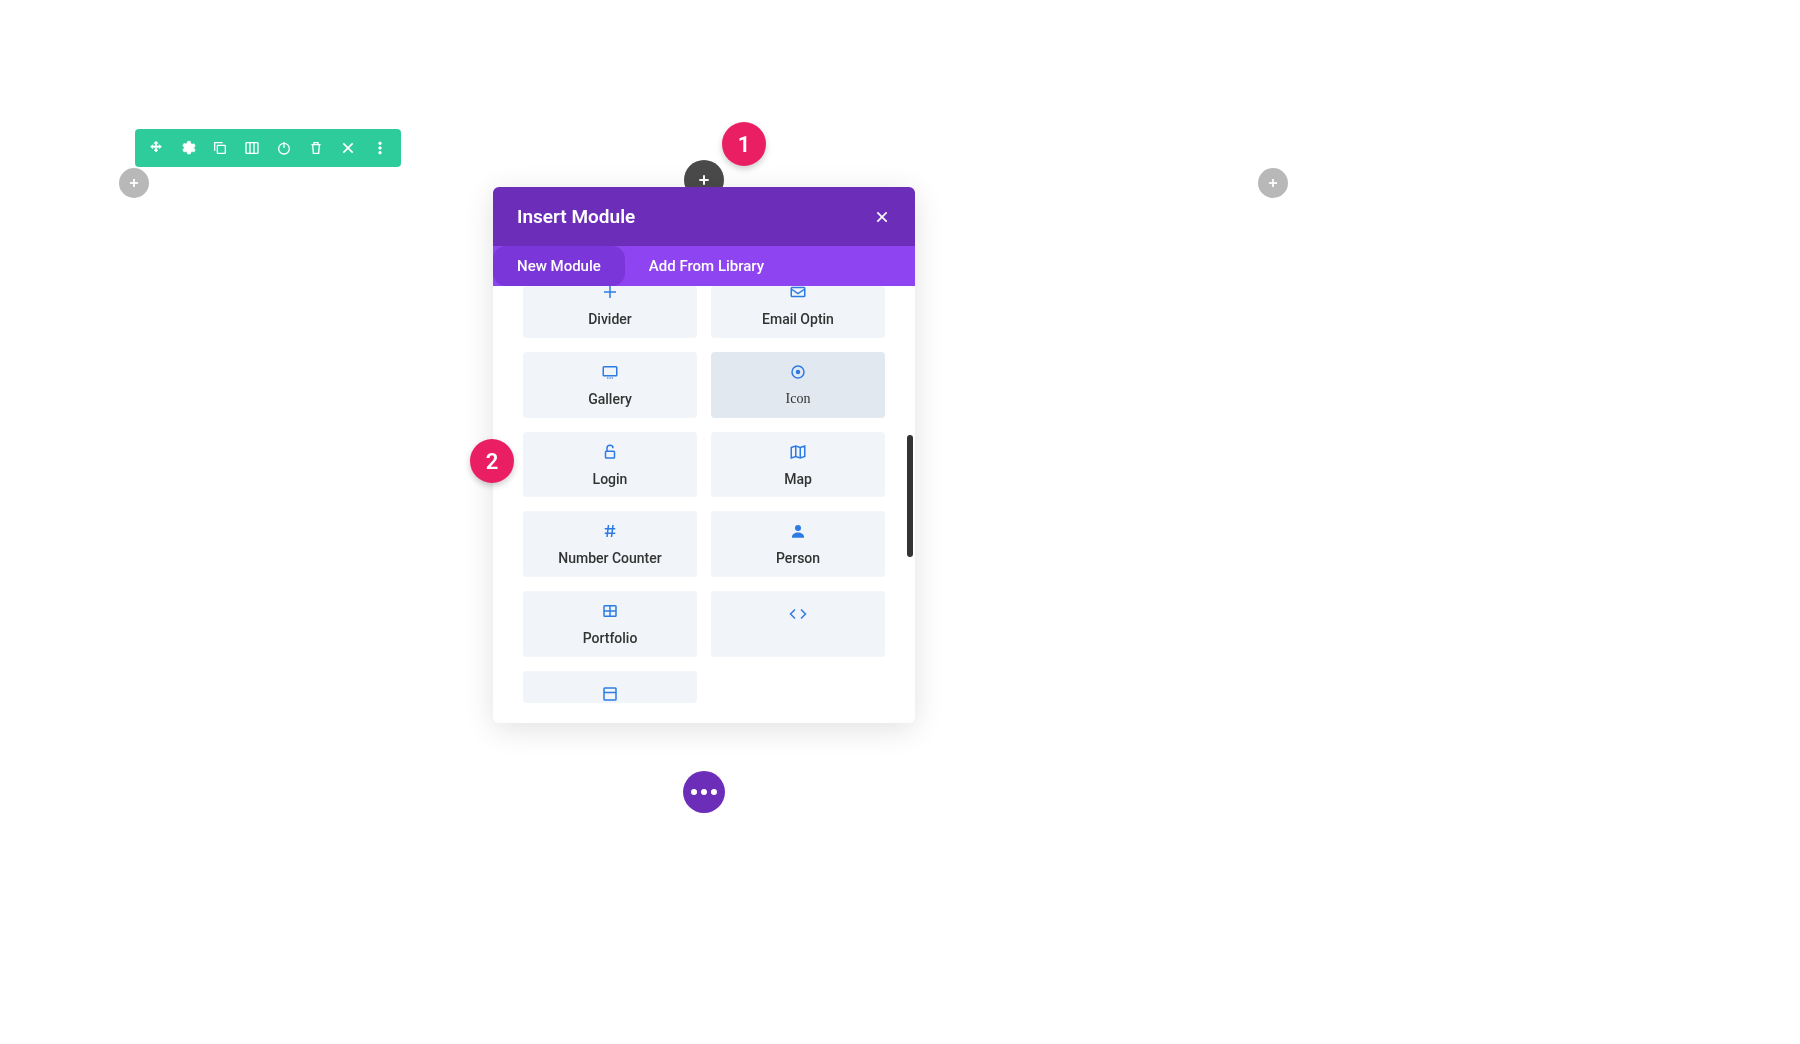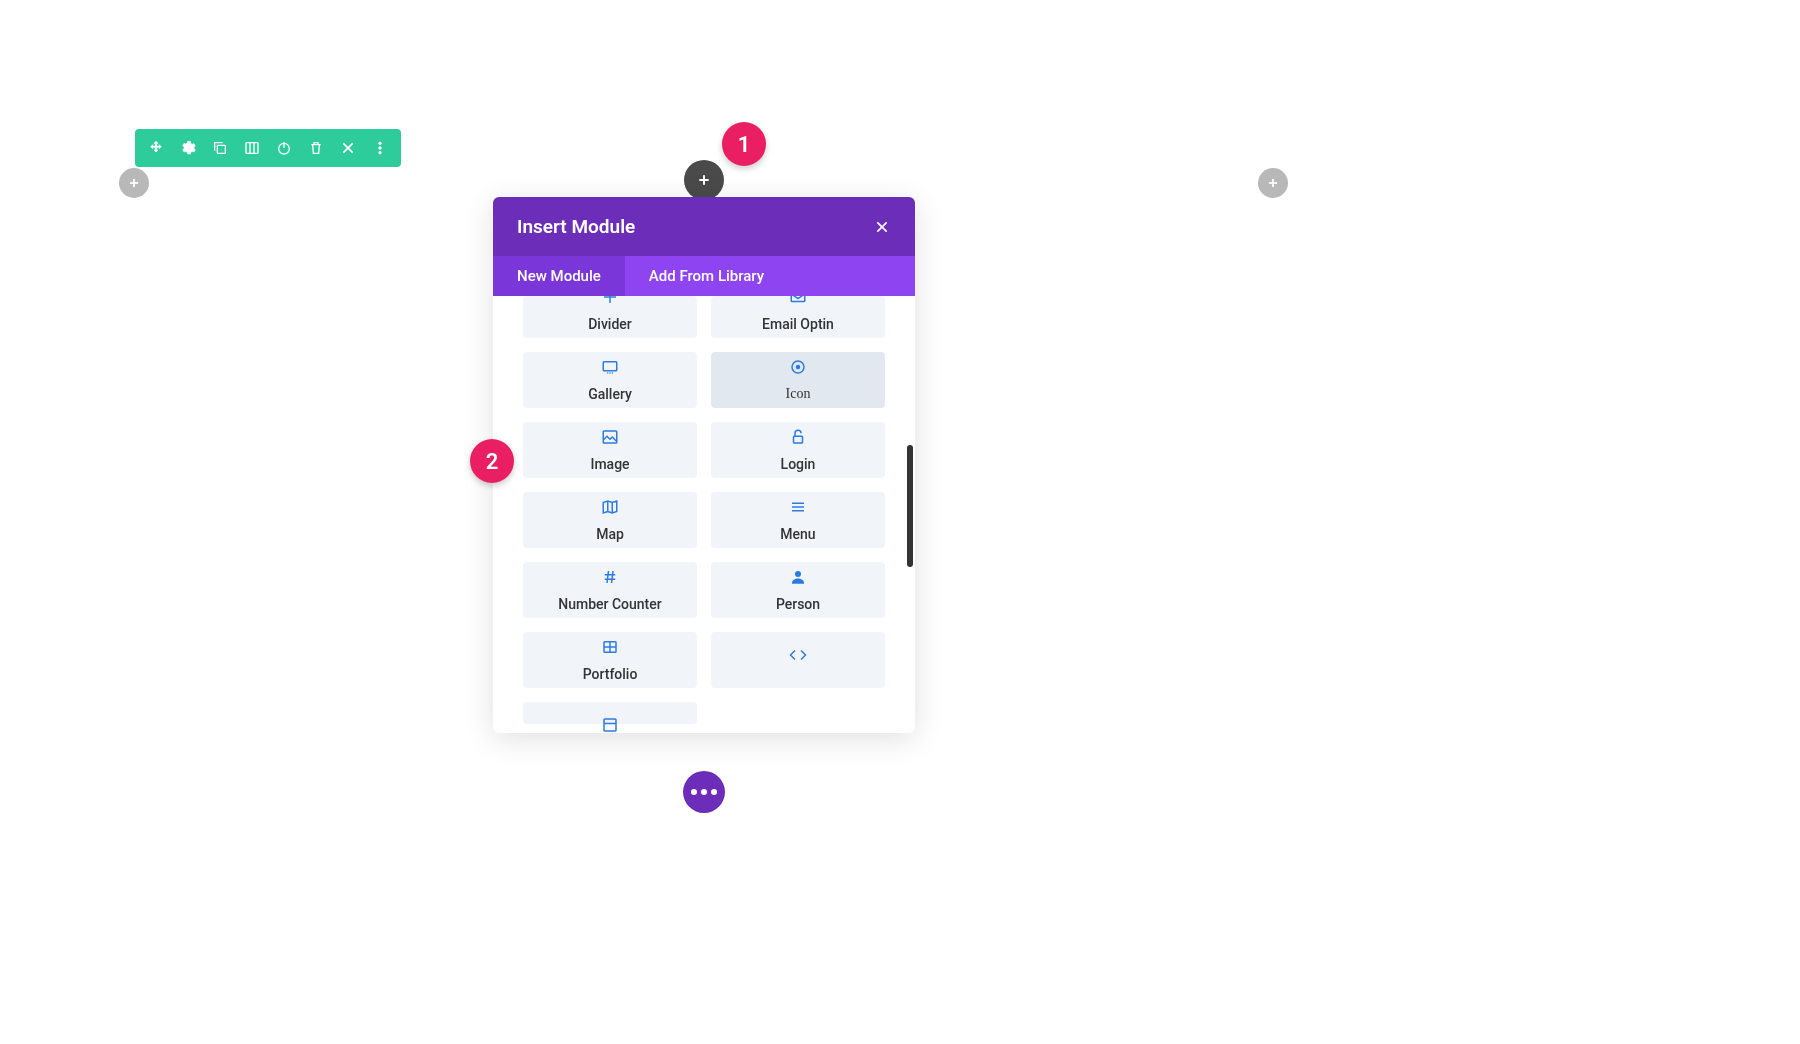--- a/index.html
+++ b/index.html
@@ -24,28 +24,28 @@
     .add-right { position: absolute; top: 168px; left: 1258px; }
     .add-top { position: absolute; top: 160px; left: 684px; }
     .add-bottom { position: absolute; top: 771px; left: 683px; }
 
     
     .badge { position: absolute; width: 44px; height: 44px; border-radius: 50%; background: #e91e63; color: #fff; display: flex; align-items: center; justify-content: center; font-size: 22px; font-weight: 600; box-shadow: 0 3px 6px rgba(0,0,0,0.2); }
     .badge-1 { top: 122px; left: 722px; }
     .badge-2 { top: 439px; left: 470px; }
 
     
-    .modal { position: absolute; top: 197px; left: 493px; width: 422px; height: 536px; background: #fff; border-radius: 6px; box-shadow: 0 6px 30px rgba(0,0,0,0.12); overflow: hidden; display: flex; flex-direction: column; }
+    .modal { position: absolute; top: 187px; left: 493px; width: 422px; height: 536px; background: #fff; border-radius: 6px; box-shadow: 0 6px 30px rgba(0,0,0,0.12); overflow: hidden; display: flex; flex-direction: column; }
     .modal-header { background: #6c2eb9; color: #fff; padding: 18px 24px; display: flex; align-items: center; justify-content: space-between; }
     .modal-title { font-size: 19px; font-weight: 600; }
     .modal-close { cursor: pointer; width: 18px; height: 18px; display: flex; align-items: center; justify-content: center; }
     .modal-close svg { width: 16px; height: 16px; stroke: #fff; stroke-width: 2.5; }
 
     .tabs { display: flex; background: #8e44f0; }
-    .tab { padding: 11px 24px; color: #fff; font-size: 15px; cursor: pointer; font-weight: 500; }
+    .tab { padding: 11px 24px; color: #fff; font-size: 15px; cursor: pointer; font-weight: 500; border-radius: 13px; }
     .tab.active { background: #7a36d9; }
 
     .module-grid-wrap { flex: 1; overflow: hidden; position: relative; }
     .module-grid { padding: 0 30px 20px; display: grid; grid-template-columns: 1fr 1fr; gap: 14px 14px; overflow-y: auto; height: 100%; }
     .module-grid::-webkit-scrollbar { width: 0; }
 
     .scroll-thumb { position: absolute; right: 2px; top: 149px; width: 6px; height: 122px; background: #333; border-radius: 3px; }
 
     .module-tile { background: #f1f5f9; border-radius: 4px; display: flex; flex-direction: column; align-items: center; justify-content: center; padding: 14px 8px; cursor: pointer; min-height: 56px; }
     .module-tile.hover { background: #e2e8f0; font-family: Liberation Serif, serif; }
@@ -184,29 +184,20 @@
       <div class="module-tile hover">
         <div class="module-icon">
           <svg viewBox="0 0 24 24">
               <circle fill="none" stroke="#2c7be5" stroke-width="2" cx="12" cy="12" r="8"></circle>
               <circle fill="#2c7be5" cx="12" cy="12" r="3"></circle>
             </svg>
         </div>
         <div class="module-label">Icon</div>
       </div>
 
-      <div class="module-tile">
-        <div class="module-icon">
-          <svg viewBox="0 0 24 24">
-              <rect fill="none" stroke="#2c7be5" stroke-width="2" x="3" y="4" width="18" height="16" rx="1"></rect>
-              <path fill="none" stroke="#2c7be5" stroke-width="2" d="M3 16l5-5 4 4 3-3 6 6"></path>
-            </svg>
-        </div>
-        <div class="module-label">Image</div>
-      </div>
 
       <div class="module-tile">
         <div class="module-icon">
           <svg viewBox="0 0 24 24">
               <rect fill="none" stroke="#2c7be5" stroke-width="2" x="6" y="11" width="12" height="9" rx="1"></rect>
               <path fill="none" stroke="#2c7be5" stroke-width="2" d="M8 11V7a4 4 0 018 0"></path>
             </svg>
         </div>
         <div class="module-label">Login</div>
       </div>
@@ -215,30 +206,20 @@
         <div class="module-icon">
           <svg viewBox="0 0 24 24">
               <path fill="none" stroke="#2c7be5" stroke-width="2" d="M3 6l6-2 6 2 6-2v14l-6 2-6-2-6 2V6z"></path>
               <line stroke="#2c7be5" stroke-width="2" x1="9" y1="4" x2="9" y2="18"></line>
               <line stroke="#2c7be5" stroke-width="2" x1="15" y1="6" x2="15" y2="20"></line>
             </svg>
         </div>
         <div class="module-label">Map</div>
       </div>
 
-      <div class="module-tile">
-        <div class="module-icon">
-          <svg viewBox="0 0 24 24">
-              <line stroke="#2c7be5" stroke-width="2" x1="4" y1="7" x2="20" y2="7"></line>
-              <line stroke="#2c7be5" stroke-width="2" x1="4" y1="12" x2="20" y2="12"></line>
-              <line stroke="#2c7be5" stroke-width="2" x1="4" y1="17" x2="20" y2="17"></line>
-            </svg>
-        </div>
-        <div class="module-label">Menu</div>
-      </div>
 
       <div class="module-tile">
         <div class="module-icon">
           <svg viewBox="0 0 24 24">
               <line stroke="#2c7be5" stroke-width="2" x1="5" y1="9" x2="19" y2="9"></line>
               <line stroke="#2c7be5" stroke-width="2" x1="5" y1="15" x2="19" y2="15"></line>
               <line stroke="#2c7be5" stroke-width="2" x1="10" y1="4" x2="8" y2="20"></line>
               <line stroke="#2c7be5" stroke-width="2" x1="16" y1="4" x2="14" y2="20"></line>
             </svg>
         </div>

